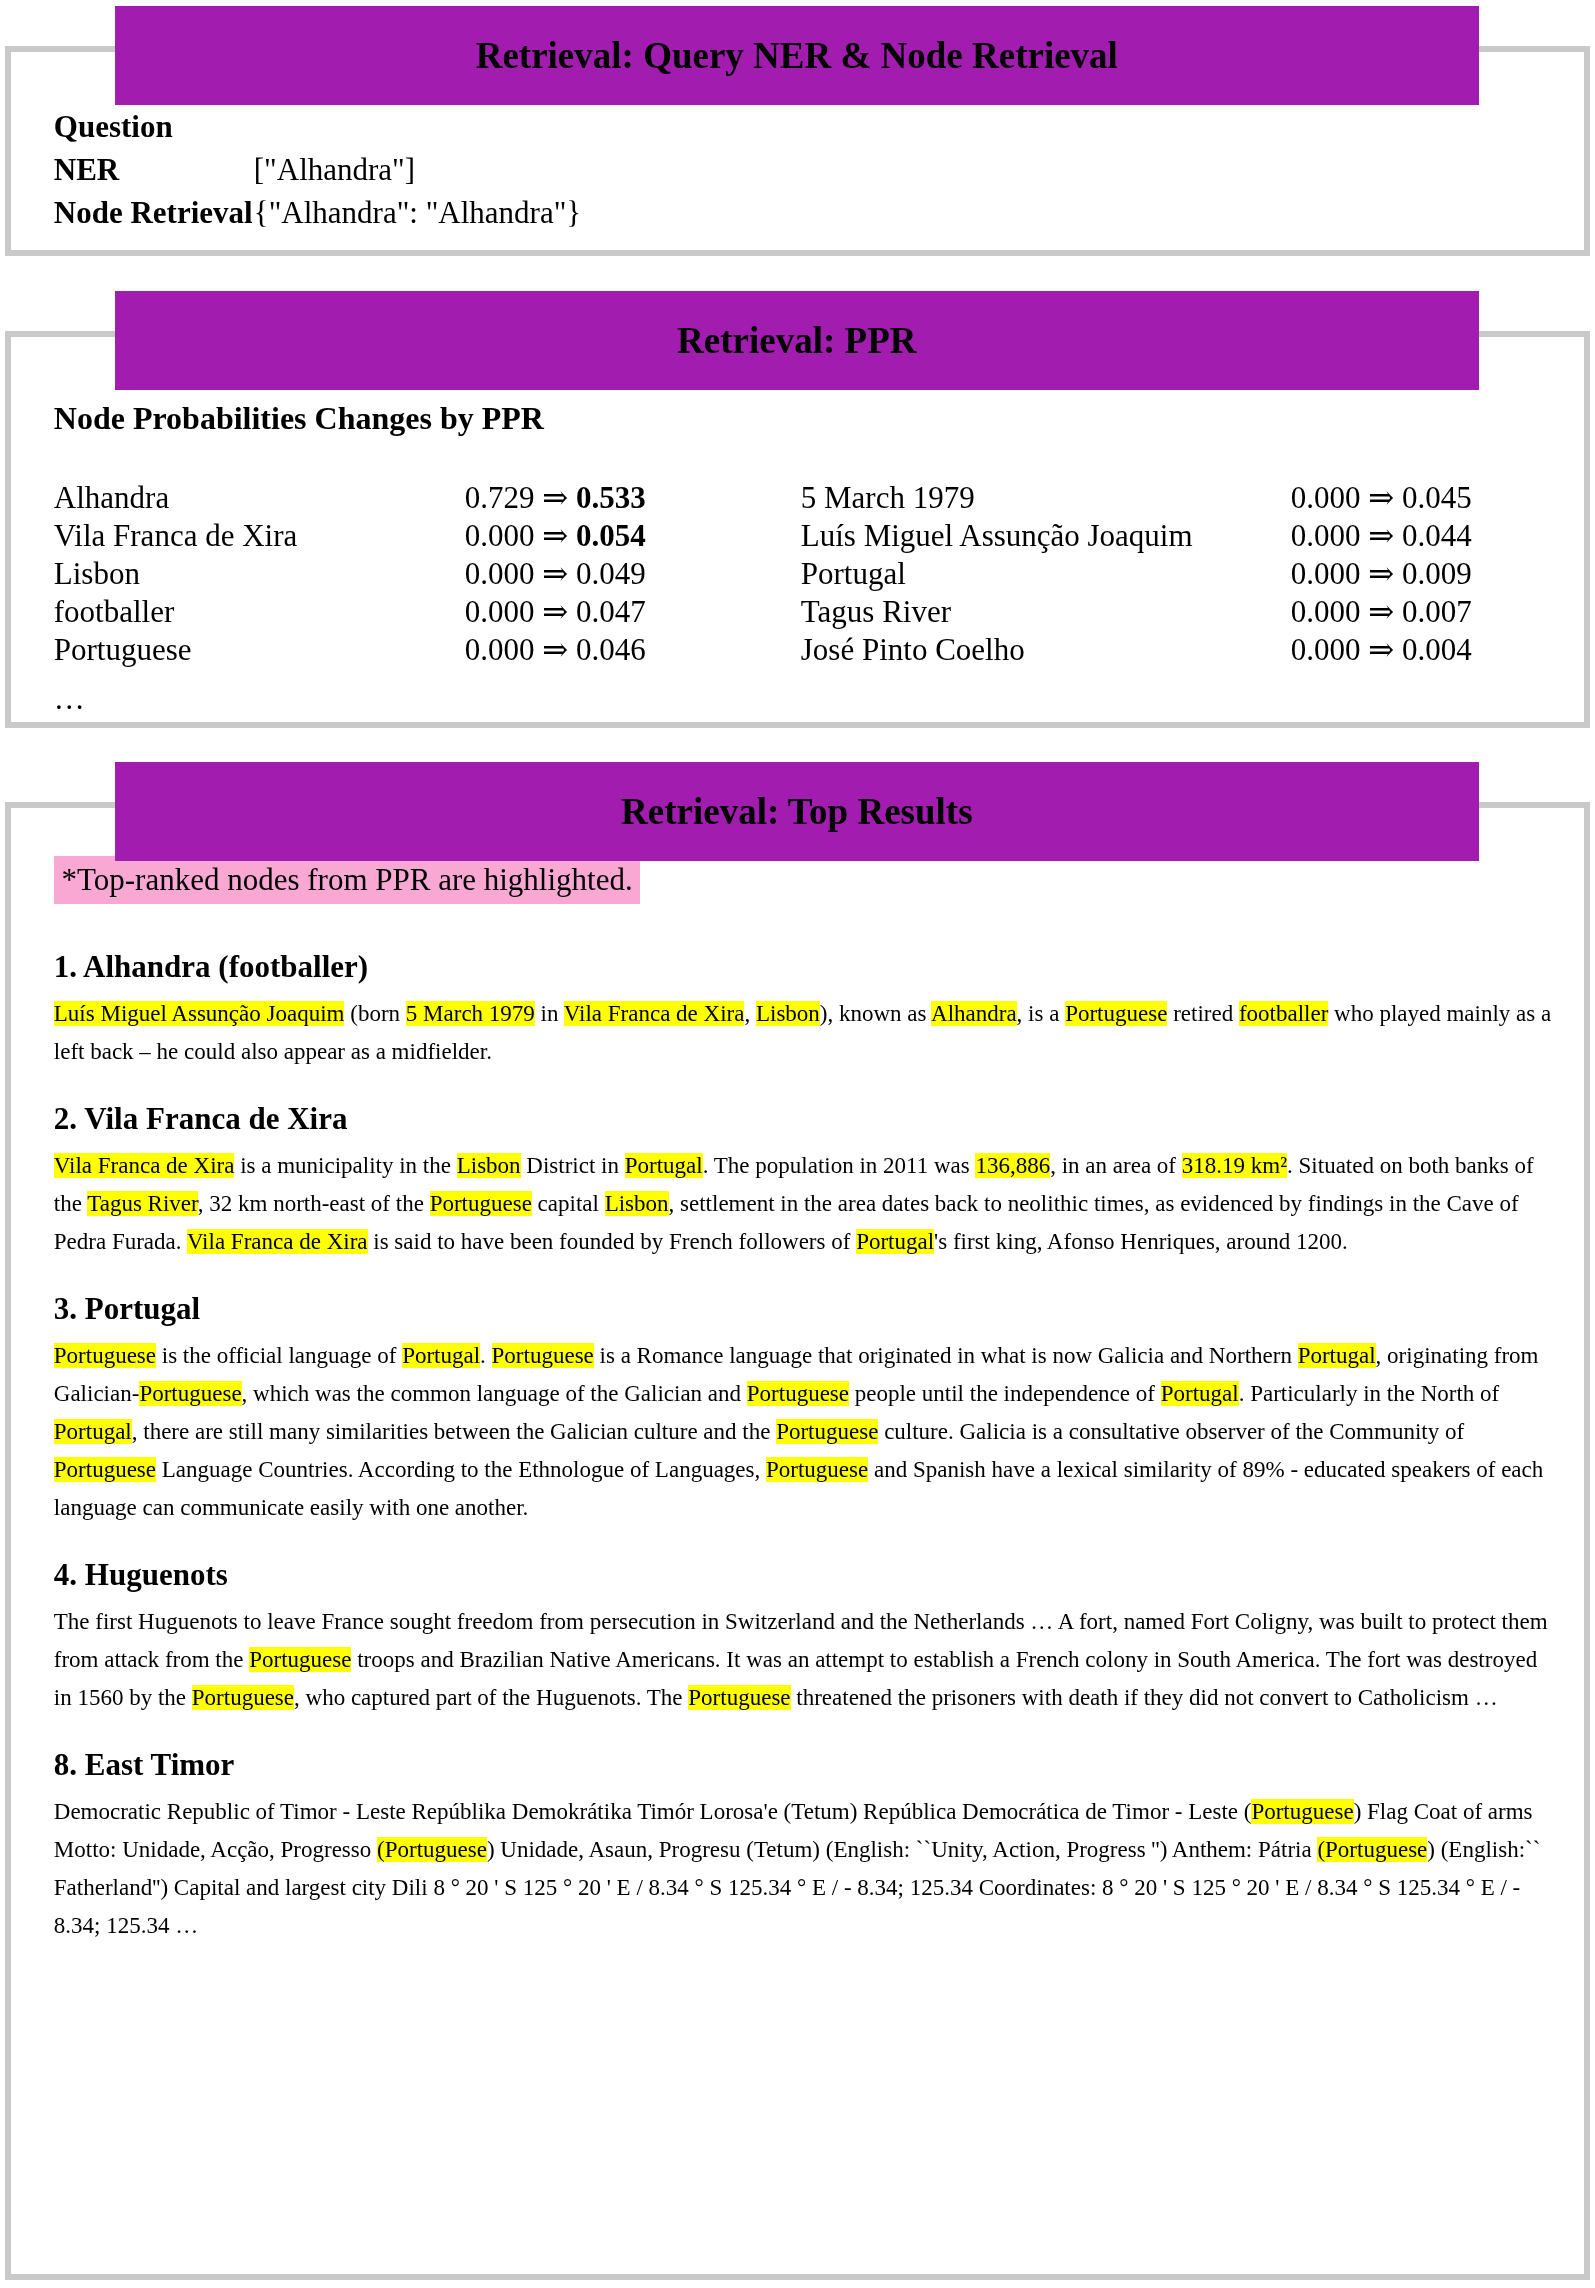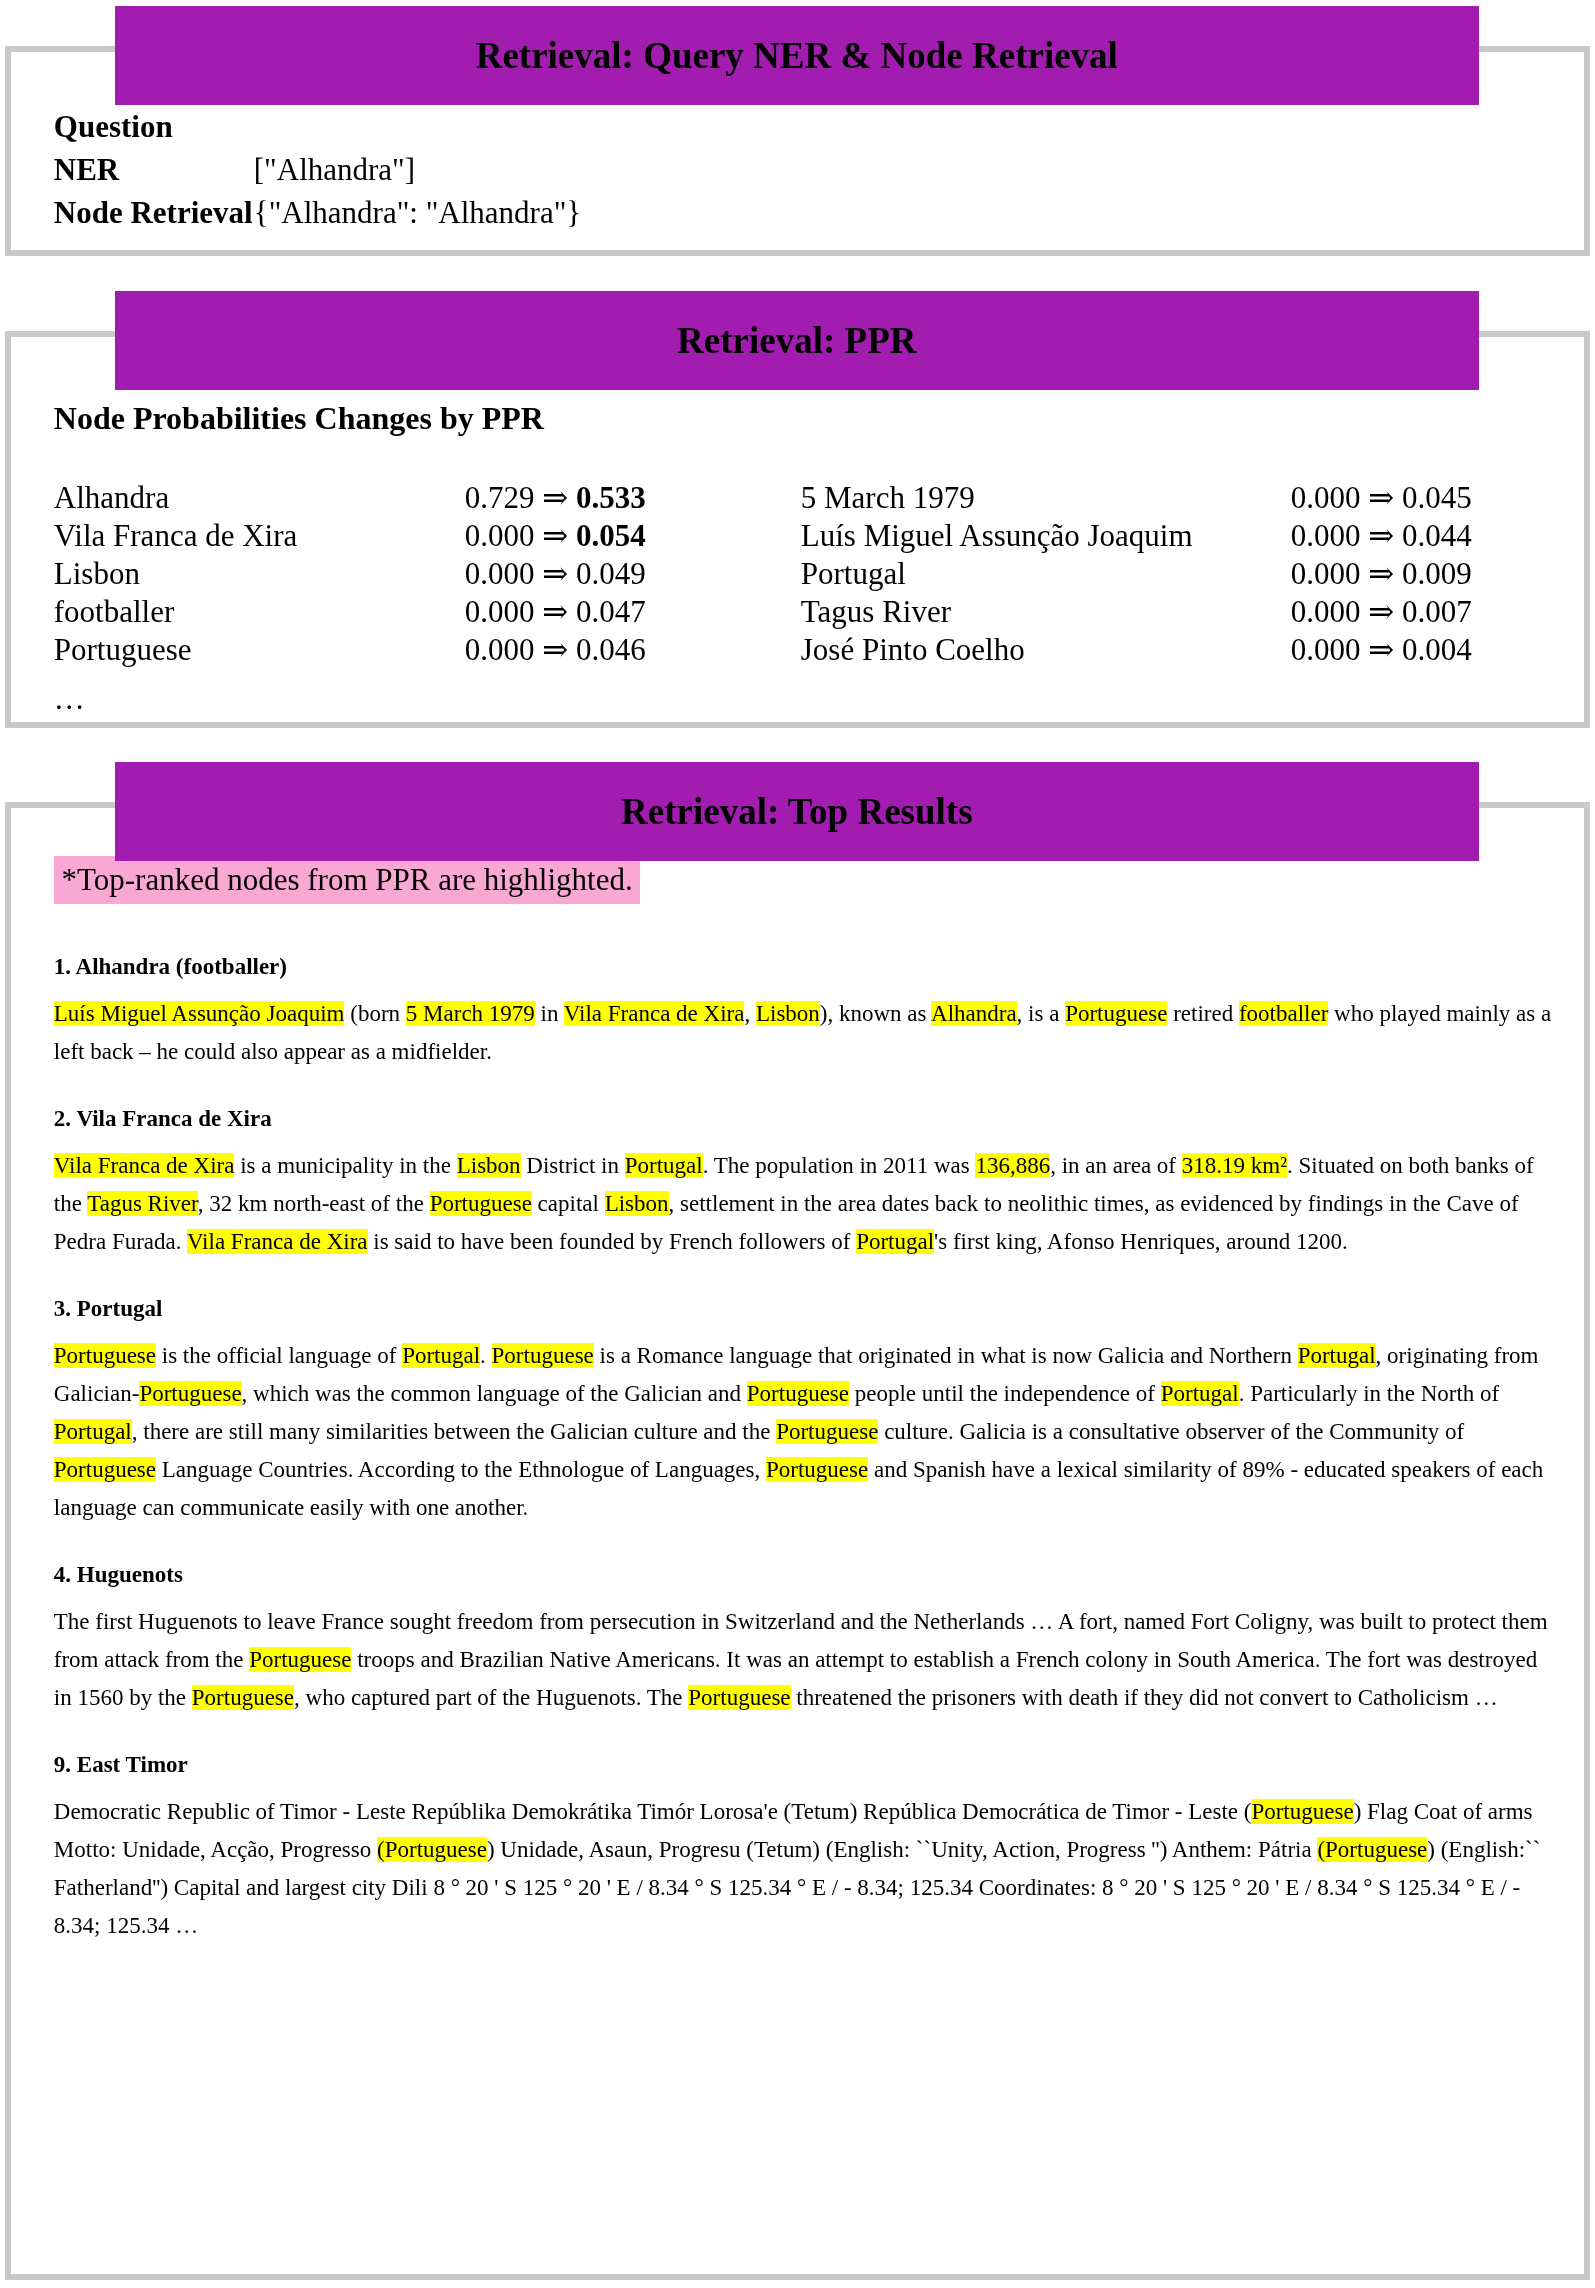--- a/index.html
+++ b/index.html
@@ -35,21 +35,21 @@
   }
   .ellipsis-row { margin:11.5px 0 0 43px; font-size:31px; }
   .bold { font-weight:700; }
 
   
   .note {
     display:inline-block; margin:48px 0 0 43px; padding:2.9px 7.7px;
     background:#f9a8d4; font-size:31px; line-height:42px;
   }
   .sections { margin:0 29px 0 43px; }
-  .sec-heading { font-size:23px; font-weight:700; line-height:38px; margin-top:29px; }
+  .sec-heading { font-size:31px; font-weight:700; line-height:38px; margin-top:29px; }
   .sec-heading.first { margin-top:44px; }
   .sec-text { font-size:23px; line-height:38px; margin-top:9px; }
   .hl { background:#ffff00; }
 </style>
 </head>
 <body>
 
 <div>
 
   <section class="panel" id="panel-query">
@@ -108,19 +108,19 @@
     <div class="note">*Top-ranked nodes from PPR are highlighted.</div>
     <div class="sections">
         <div class="sec-heading first">1. Alhandra (footballer)</div>
         <div class="sec-text"><span class="hl">Luís Miguel Assunção Joaquim</span><span> (born </span><span class="hl">5 March 1979</span><span> in </span><span class="hl">Vila Franca de Xira</span><span>, </span><span class="hl">Lisbon</span><span>), known as </span><span class="hl">Alhandra</span><span>, is a </span><span class="hl">Portuguese</span><span> retired </span><span class="hl">footballer</span><span> who played mainly as a left back – he could also appear as a midfielder.</span></div>
         <div class="sec-heading">2. Vila Franca de Xira</div>
         <div class="sec-text"><span class="hl">Vila Franca de Xira</span><span> is a municipality in the </span><span class="hl">Lisbon</span><span> District in </span><span class="hl">Portugal</span><span>. The population in 2011 was </span><span class="hl">136,886</span><span>, in an area of </span><span class="hl">318.19 km²</span><span>. Situated on both banks of the </span><span class="hl">Tagus River</span><span>, 32 km north-east of the </span><span class="hl">Portuguese</span><span> capital </span><span class="hl">Lisbon</span><span>, settlement in the area dates back to neolithic times, as evidenced by findings in the Cave of Pedra Furada. </span><span class="hl">Vila Franca de Xira</span><span> is said to have been founded by French followers of </span><span class="hl">Portugal</span><span>'s first king, Afonso Henriques, around 1200.</span></div>
         <div class="sec-heading">3. Portugal</div>
         <div class="sec-text"><span class="hl">Portuguese</span><span> is the official language of </span><span class="hl">Portugal</span><span>. </span><span class="hl">Portuguese</span><span> is a Romance language that originated in what is now Galicia and Northern </span><span class="hl">Portugal</span><span>, originating from Galician-</span><span class="hl">Portuguese</span><span>, which was the common language of the Galician and </span><span class="hl">Portuguese</span><span> people until the independence of </span><span class="hl">Portugal</span><span>. Particularly in the North of </span><span class="hl">Portugal</span><span>, there are still many similarities between the Galician culture and the </span><span class="hl">Portuguese</span><span> culture. Galicia is a consultative observer of the Community of </span><span class="hl">Portuguese</span><span> Language Countries. According to the Ethnologue of Languages, </span><span class="hl">Portuguese</span><span> and Spanish have a lexical similarity of 89% - educated speakers of each language can communicate easily with one another.</span></div>
         <div class="sec-heading">4. Huguenots</div>
         <div class="sec-text"><span>The first Huguenots to leave France sought freedom from persecution in Switzerland and the Netherlands … A fort, named Fort Coligny, was built to protect them from attack from the </span><span class="hl">Portuguese</span><span> troops and Brazilian Native Americans. It was an attempt to establish a French colony in South America. The fort was destroyed in 1560 by the </span><span class="hl">Portuguese</span><span>, who captured part of the Huguenots. The </span><span class="hl">Portuguese</span><span> threatened the prisoners with death if they did not convert to Catholicism …</span></div>
-        <div class="sec-heading">9. East Timor</div>
+        <div class="sec-heading">8. East Timor</div>
         <div class="sec-text"><span>Democratic Republic of Timor - Leste Repúblika Demokrátika Timór Lorosa'e (Tetum) República Democrática de Timor - Leste (</span><span class="hl">Portuguese</span><span>) Flag Coat of arms Motto: Unidade, Acção, Progresso </span><span class="hl">(Portuguese</span><span>) Unidade, Asaun, Progresu (Tetum) (English: ``Unity, Action, Progress '') Anthem: Pátria </span><span class="hl">(Portuguese</span><span>) (English:`` Fatherland'') Capital and largest city Dili 8 ° 20 ' S 125 ° 20 ' E  /  8.34 ° S 125.34 ° E  / - 8.34; 125.34 Coordinates: 8 ° 20 ' S 125 ° 20 ' E  /  8.34 ° S 125.34 ° E  / - 8.34; 125.34 …</span></div>
       </div>
   </section>
 
 </div>
 
 
 </body></html>

